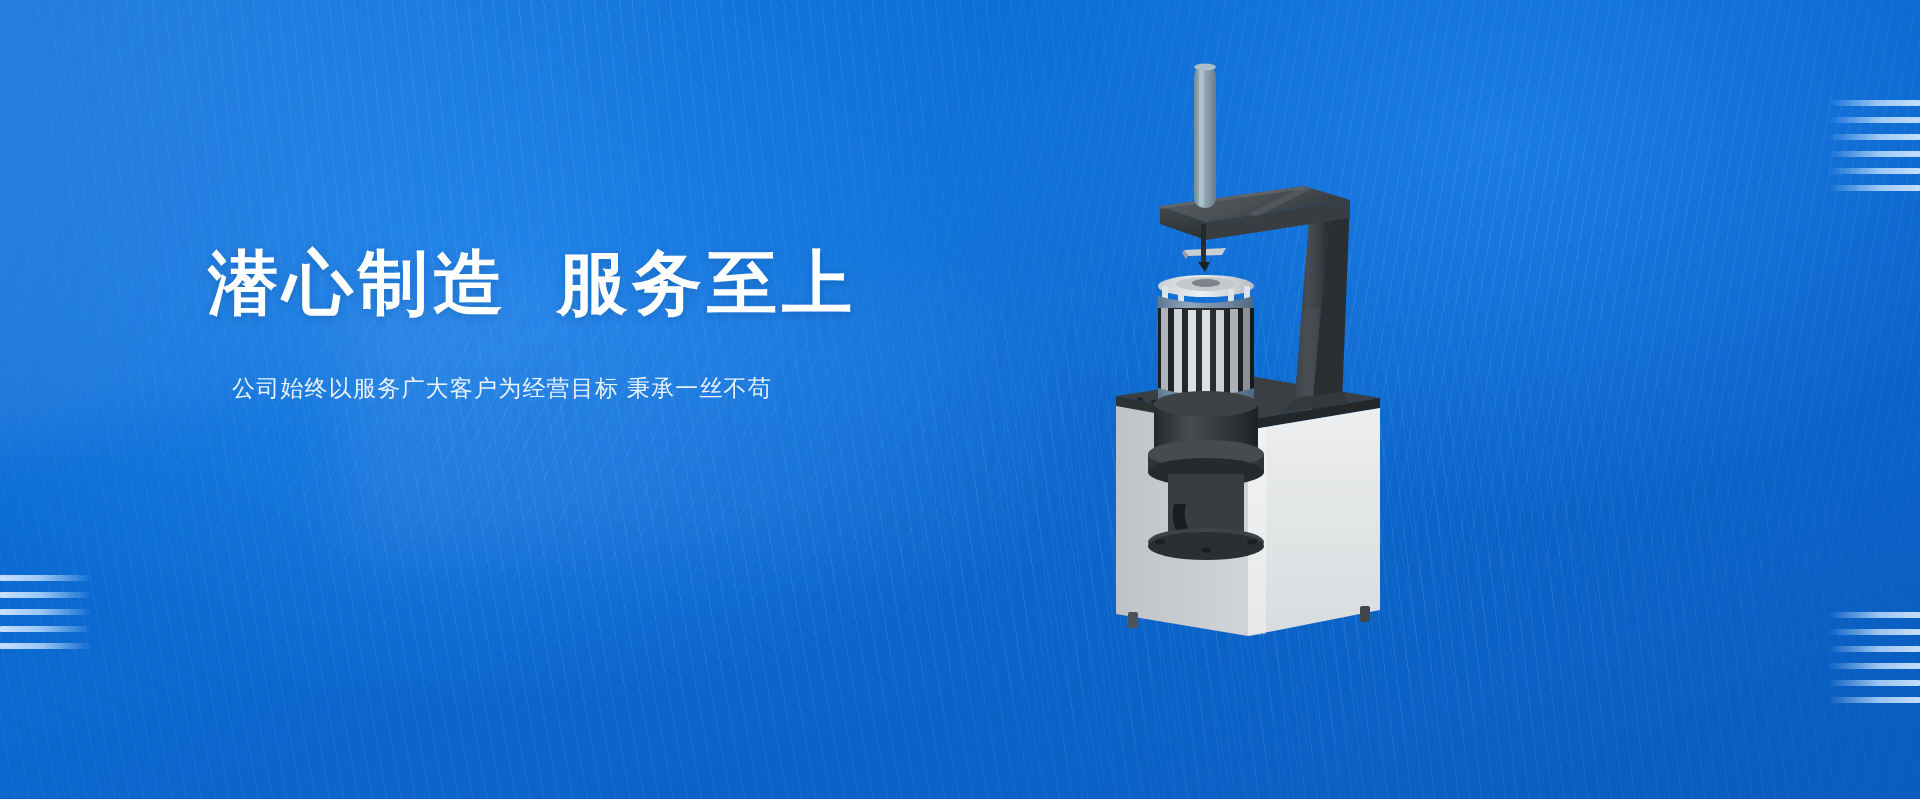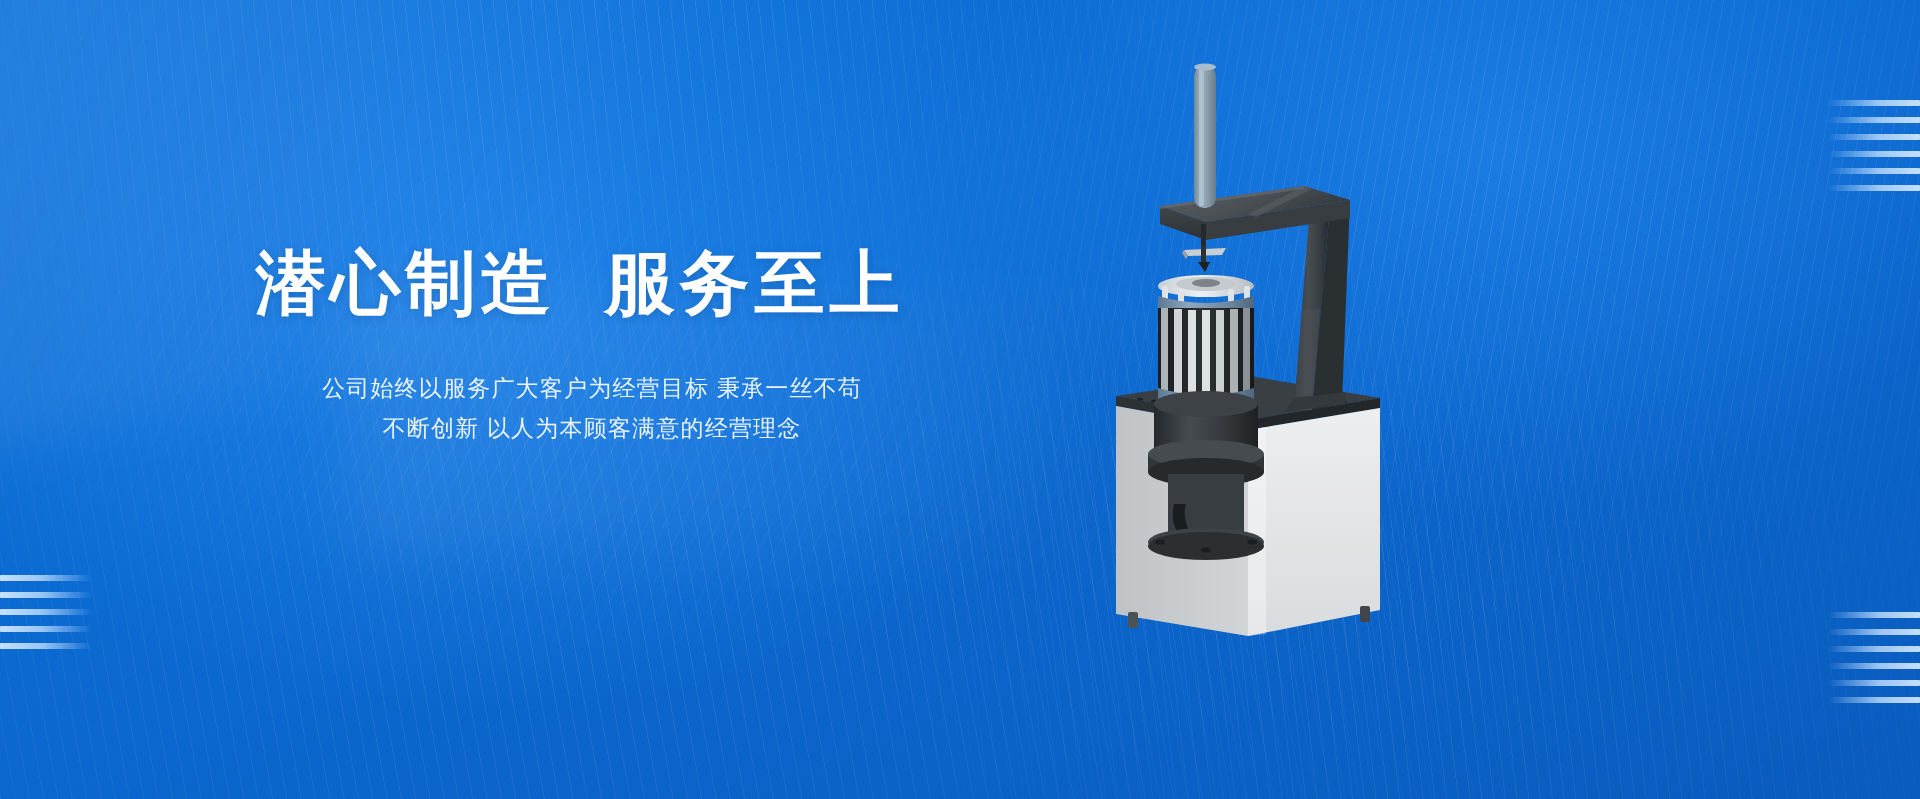--- a/index.html
+++ b/index.html
@@ -119,21 +119,21 @@
     width:92px;
     background:linear-gradient(90deg, rgba(255,255,255,0) 0%, rgba(190,222,255,.80) 55%, rgba(214,234,255,.92) 100%);
   }
   .bars-left-bottom { left:0px; bottom:150px; gap:11px; align-items:flex-start; }
   .bars-left-bottom .bar{
     width:92px;
     background:linear-gradient(270deg, rgba(255,255,255,0) 0%, rgba(190,222,255,.80) 55%, rgba(214,234,255,.92) 100%);
   }
 
   
-  .copy { position:absolute; left:200px; top:246px; width:760px;text-align:center; }
+  .copy { position:absolute; left:208px; top:246px; width:760px; }
 
   .headline{
     color:#ffffff;
     font-size:70px;
     font-weight:bold;
     letter-spacing:5px;
     line-height:1.06;
     white-space:pre;
     text-shadow:0 2px 10px rgba(0,40,90,.22);
   }
@@ -193,21 +193,20 @@
     <div class="bar"></div>
     <div class="bar"></div>
     <div class="bar"></div>
     <div class="bar"></div>
   </div>
 
   <div class="copy">
     <div class="headline">潜心制造  服务至上</div>
     <div class="subcopy">
       <div class="subline">公司始终以服务广大客户为经营目标 秉承一丝不苟</div>
-      <div class="subline">不断创新 以人为本顾客满意的经营理念</div>
     </div>
   </div>
 
   <div class="machine">
     <svg viewBox="0 0 300 590" xmlns="http://www.w3.org/2000/svg">
       <defs>
         <linearGradient id="gRod" x1="0" y1="0" x2="1" y2="0">
           <stop offset="0%" stop-color="#6f8797"></stop>
           <stop offset="30%" stop-color="#9fb4c1"></stop>
           <stop offset="70%" stop-color="#8296a4"></stop>

